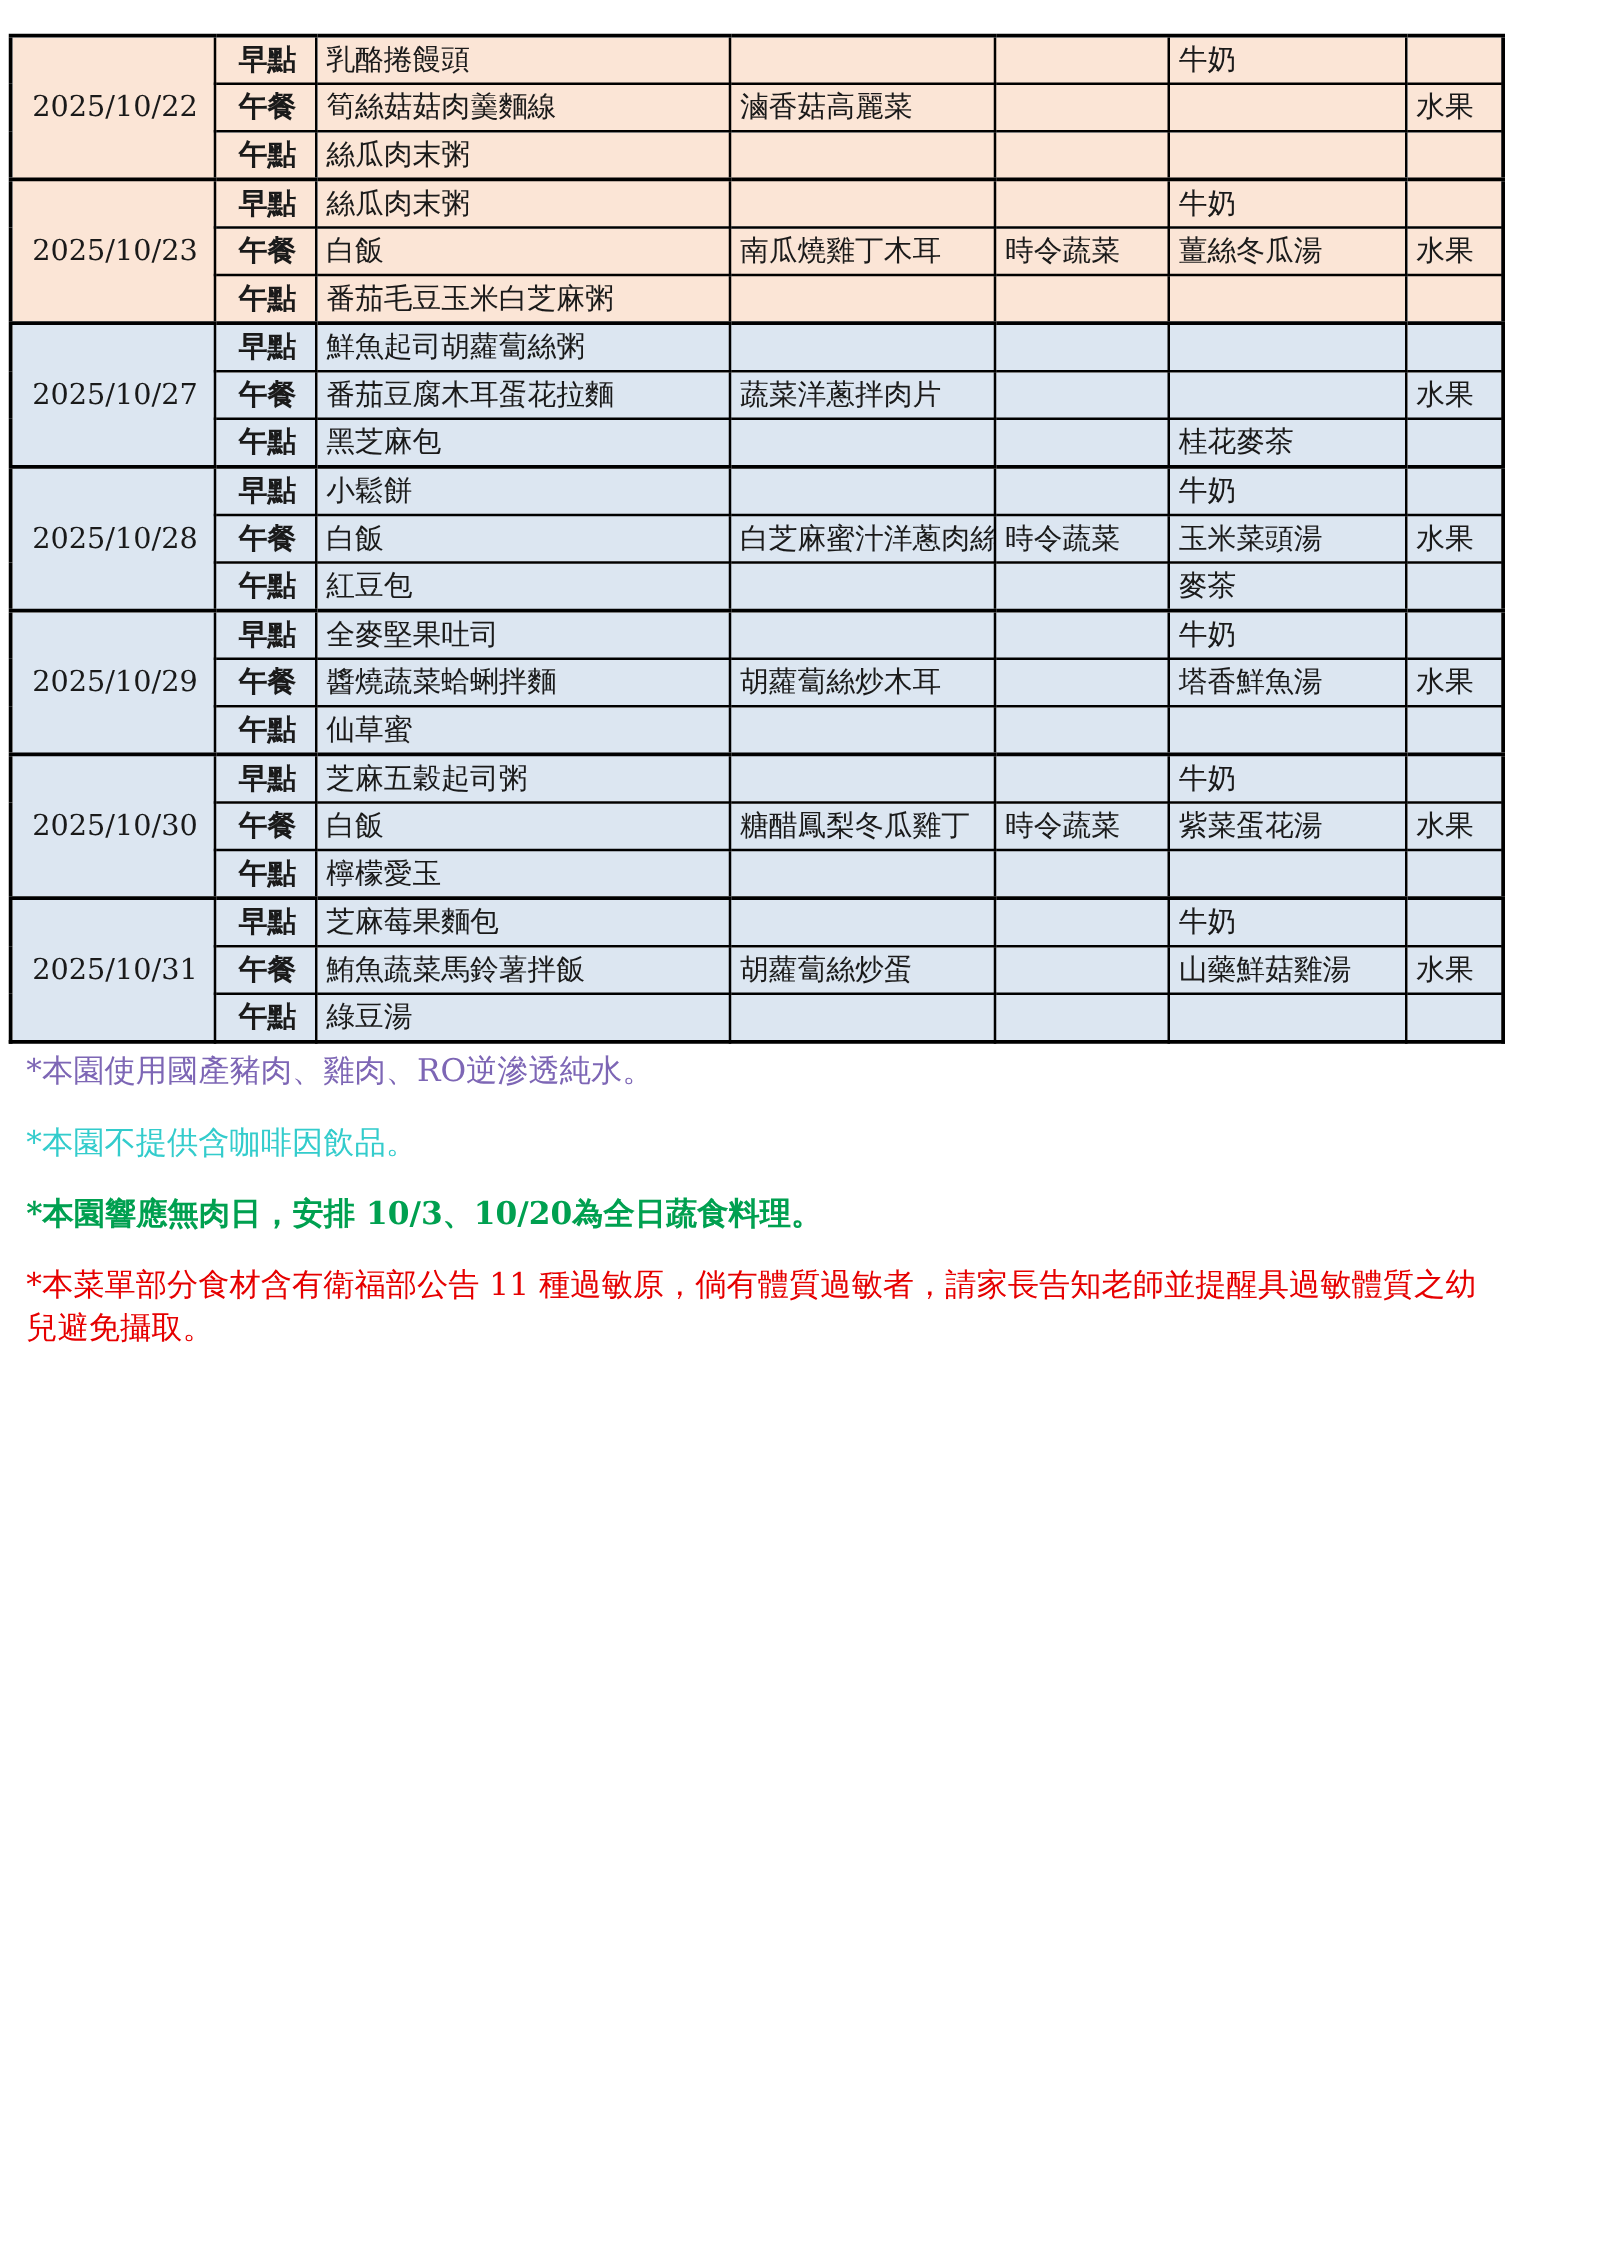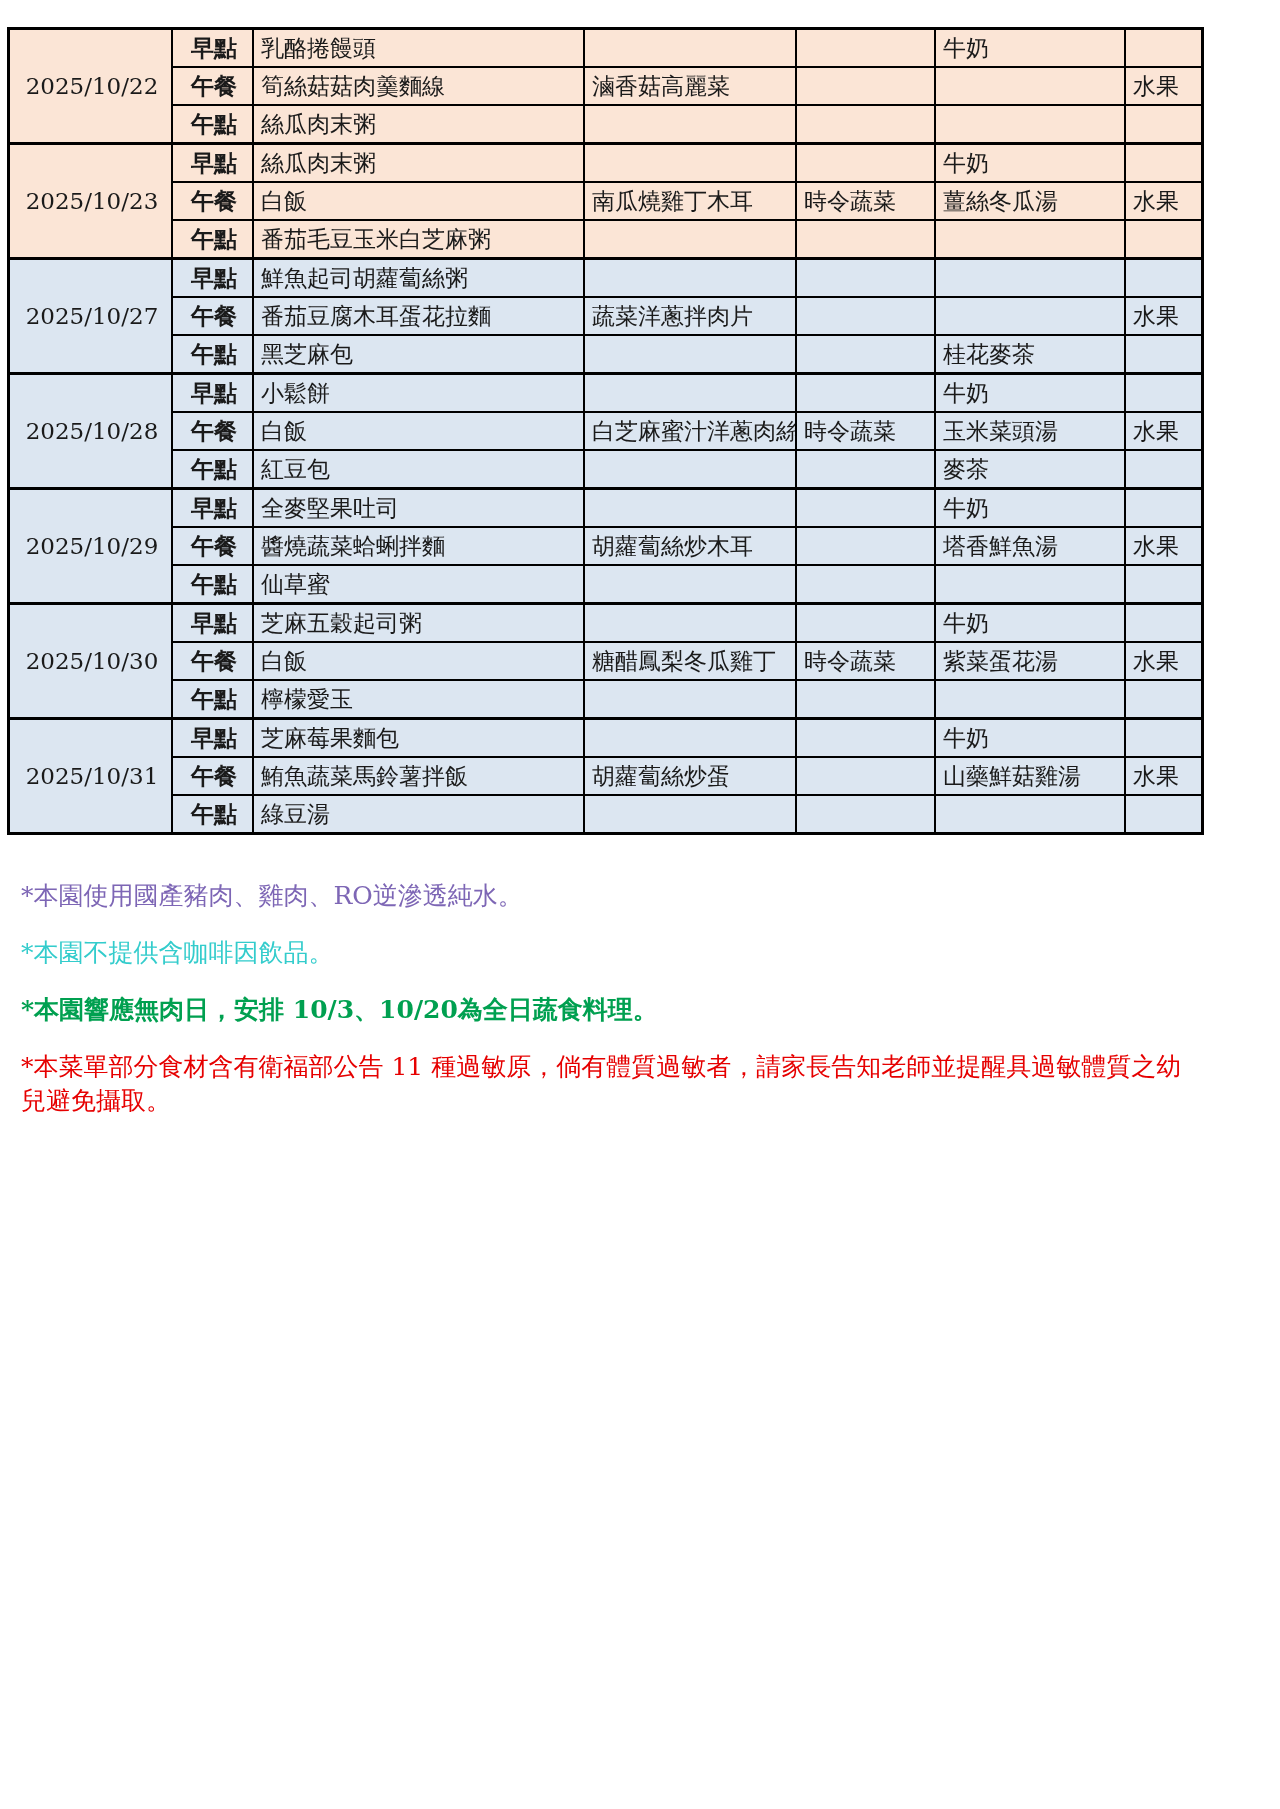--- a/index.html
+++ b/index.html
@@ -38,21 +38,20 @@
   tr.group-start td{border-top:3px solid #000;}
   .day--peach td{background:#fbe5d6;}
   .day--blue td{background:#dce6f1;}
   .meal--breakfast{color:#6a35b0;}
   .meal--lunch{color:#c00000;}
   .meal--snack{color:#00a050;}
   
   .notes{
     position:absolute;left:21px;top:840px;width:1172px;
     font-size:25px;
-    margin-top:39px;
   }
   .note{
     line-height:34px;
     margin-bottom:23px;
   }
   .note--oneline{white-space:nowrap;overflow:hidden;}
   .note--purple{color:#7d66b5;}
   .note--cyan{color:#33cccc;}
   .note--green{color:#00a050;}
   .note--teal{color:#31859c;}

